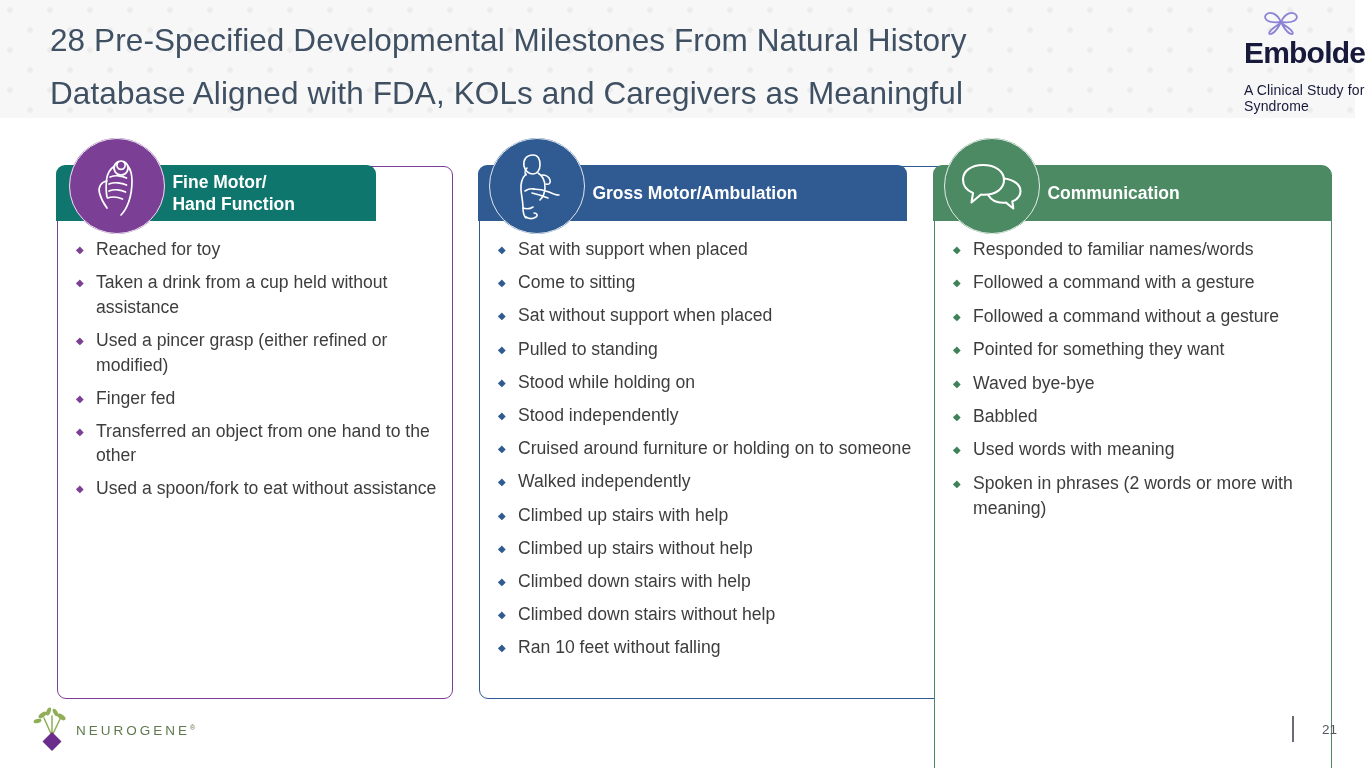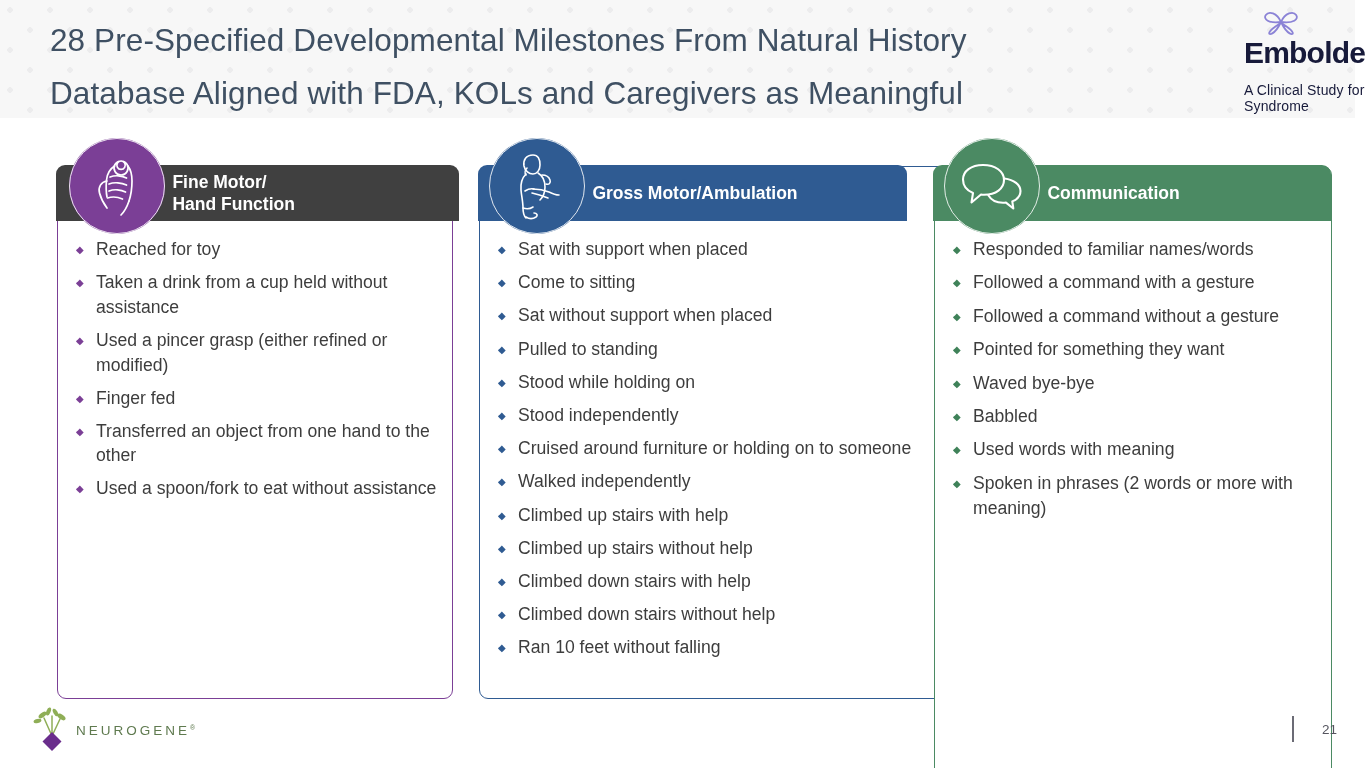--- a/index.html
+++ b/index.html
@@ -62,21 +62,21 @@
   .card-2 { left: 479px; width: 485px; height: 533px; border: 1.6px solid #2f5b92; }
   .card-3 { left: 934px; width: 398px; height: 618px; border: 1.6px solid #4b8a63; }
 
   .card-head {
     position: absolute; left: -1.6px; top: -1.6px;
     height: 56px;
     border-top-left-radius: 9px;
     border-top-right-radius: 9px;
     display: flex; align-items: center;
   }
-  .card-1 .card-head { width: 403px; background: #404040; }
+  .card-1 .card-head { width: 320px; background: #0f766e; }
   .card-2 .card-head { width: 429px; background: #2f5b92; }
   .card-3 .card-head { width: 398px; background: #4b8a63; }
 
   .card-title {
     color: #ffffff; font-weight: 700; font-size: 17.5px;
     line-height: 22px; white-space: pre-line;
   }
   .card-1 .card-title { margin-left: 116px; }
   .card-2 .card-title { margin-left: 114px; }
   .card-3 .card-title { margin-left: 114px; }

